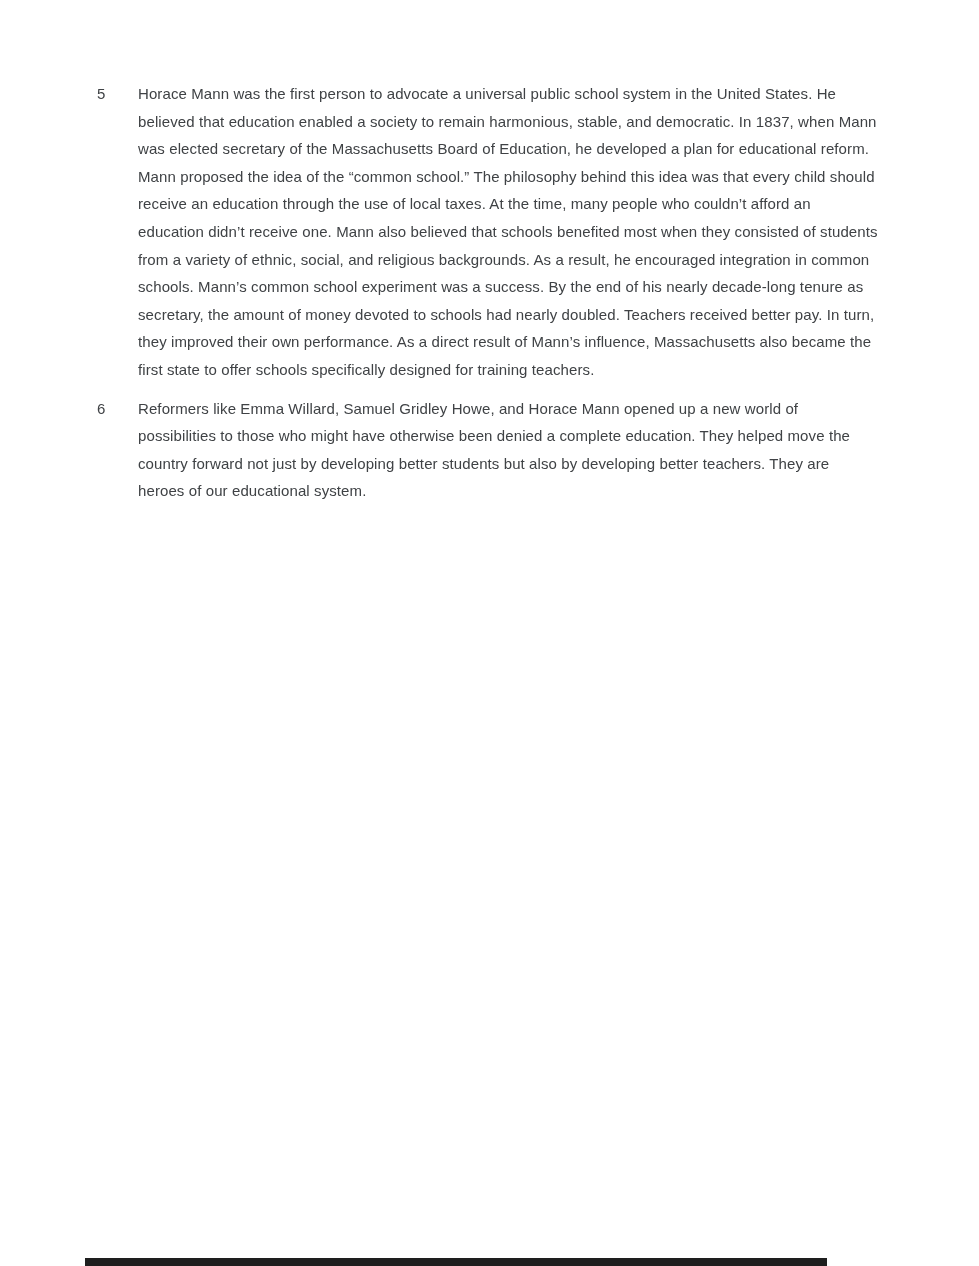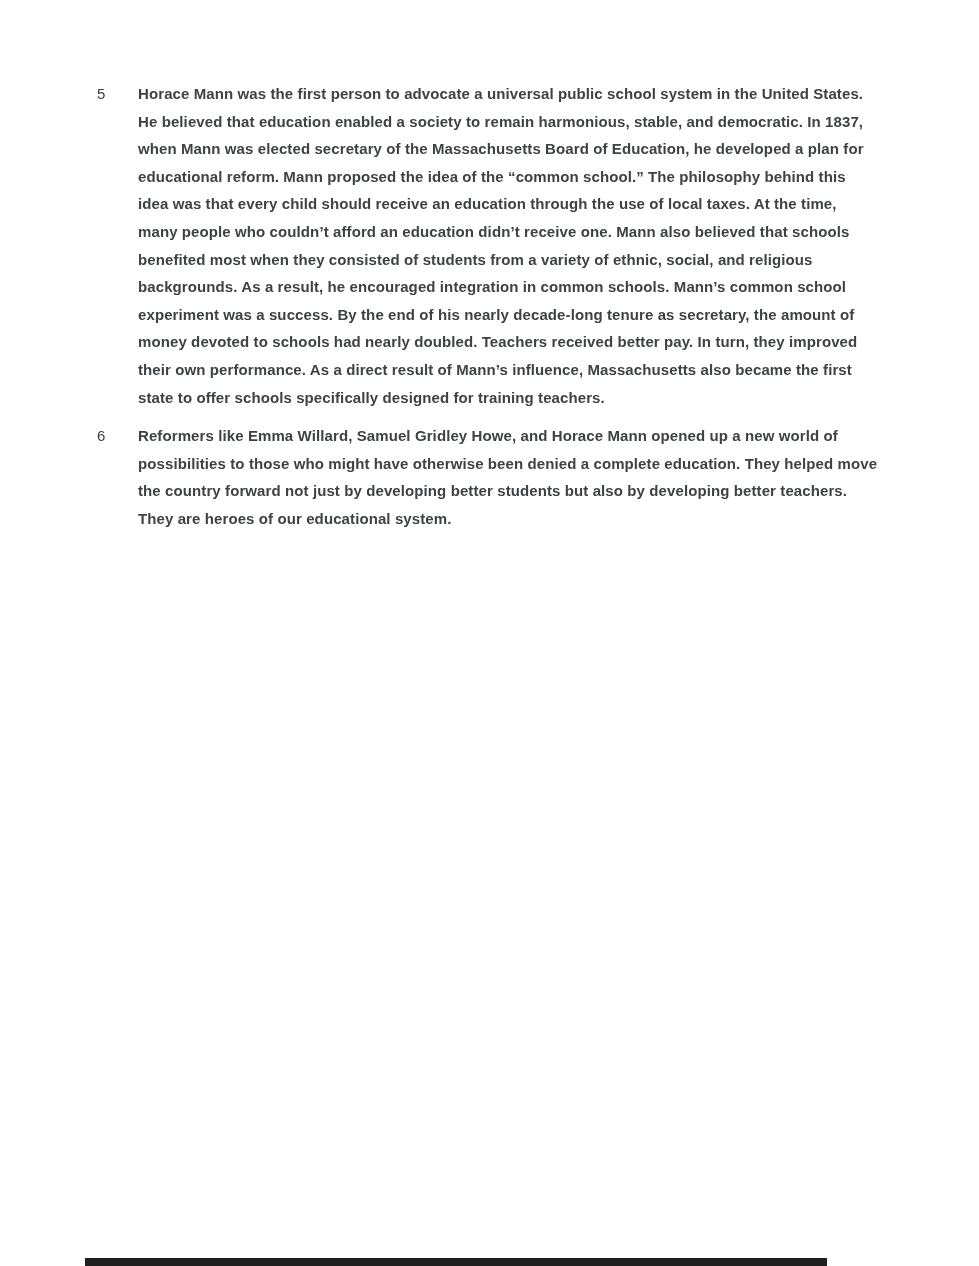--- a/index.html
+++ b/index.html
@@ -34,21 +34,20 @@
     color: #3f4245;
   }
   .para-text {
     margin: 0;
     width: 740px;
     font-size: 15px;
     line-height: 27.6px;
     letter-spacing: 0.1px;
     color: #3f4245;
     text-align: left;
-    font-weight: bold;
   }
   .bottom-bar {
     position: absolute;
     left: 85px;
     bottom: 0;
     width: 742px;
     height: 8px;
     background: #1e1e1e;
   }
 </style>

